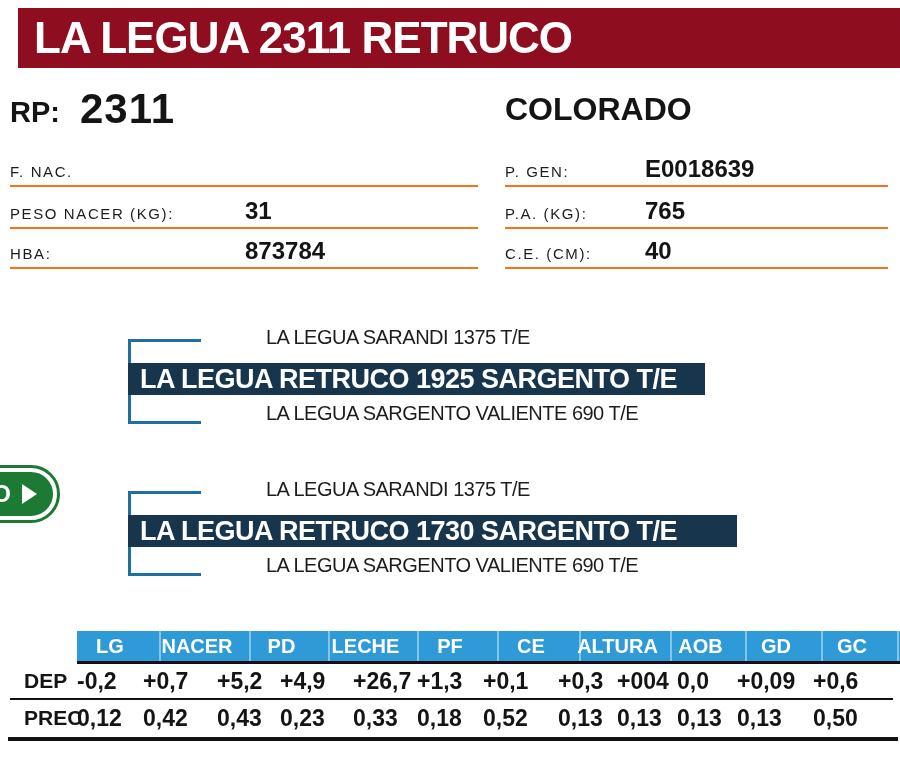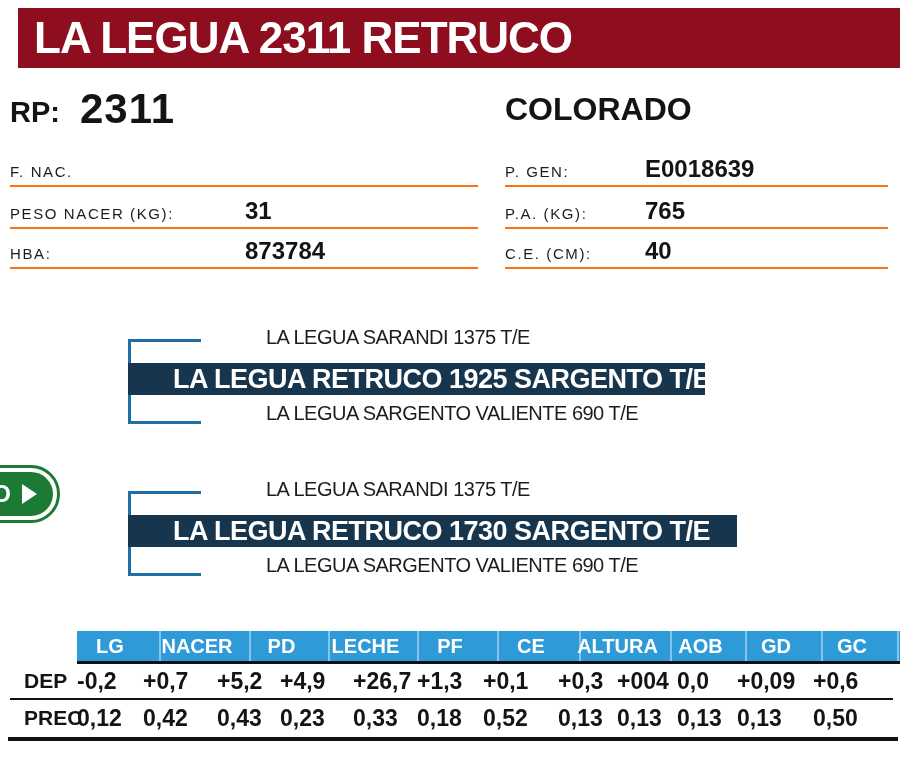--- a/index.html
+++ b/index.html
@@ -39,21 +39,21 @@
   .frow2{top:188px;height:39px;}
   .frow3{top:229px;height:38px;}
   
   .ped-name{
     position:absolute;left:222px;
     font-size:20px;color:#1d1d1d;letter-spacing:-0.5px;white-space:nowrap;margin-left:44px;
   }
   .ped-main{
     position:absolute;left:128px;height:32px;background:#17364E;
     color:#ffffff;font-size:27px;font-weight:bold;letter-spacing:-0.5px;
-    display:flex;align-items:center;padding-left:45px;box-sizing:border-box;white-space:nowrap;
+    display:flex;align-items:center;padding-left:12px;box-sizing:border-box;white-space:nowrap;
   }
   .brk{position:absolute;left:128px;width:70px;}
   .brk.top{border-top:3px solid #1F6FA5;border-left:3px solid #1F6FA5;}
   .brk.bot{border-bottom:3px solid #1F6FA5;border-left:3px solid #1F6FA5;}
   
   .b1-sire{top:326px;} .b1-brk-top{top:339px;height:24px;}
   .b1-main{top:363px;width:577px;}
   .b1-brk-bot{top:395px;height:26px;} .b1-dam{top:402px;}
   
   .b2-sire{top:478px;} .b2-brk-top{top:491px;height:24px;}

